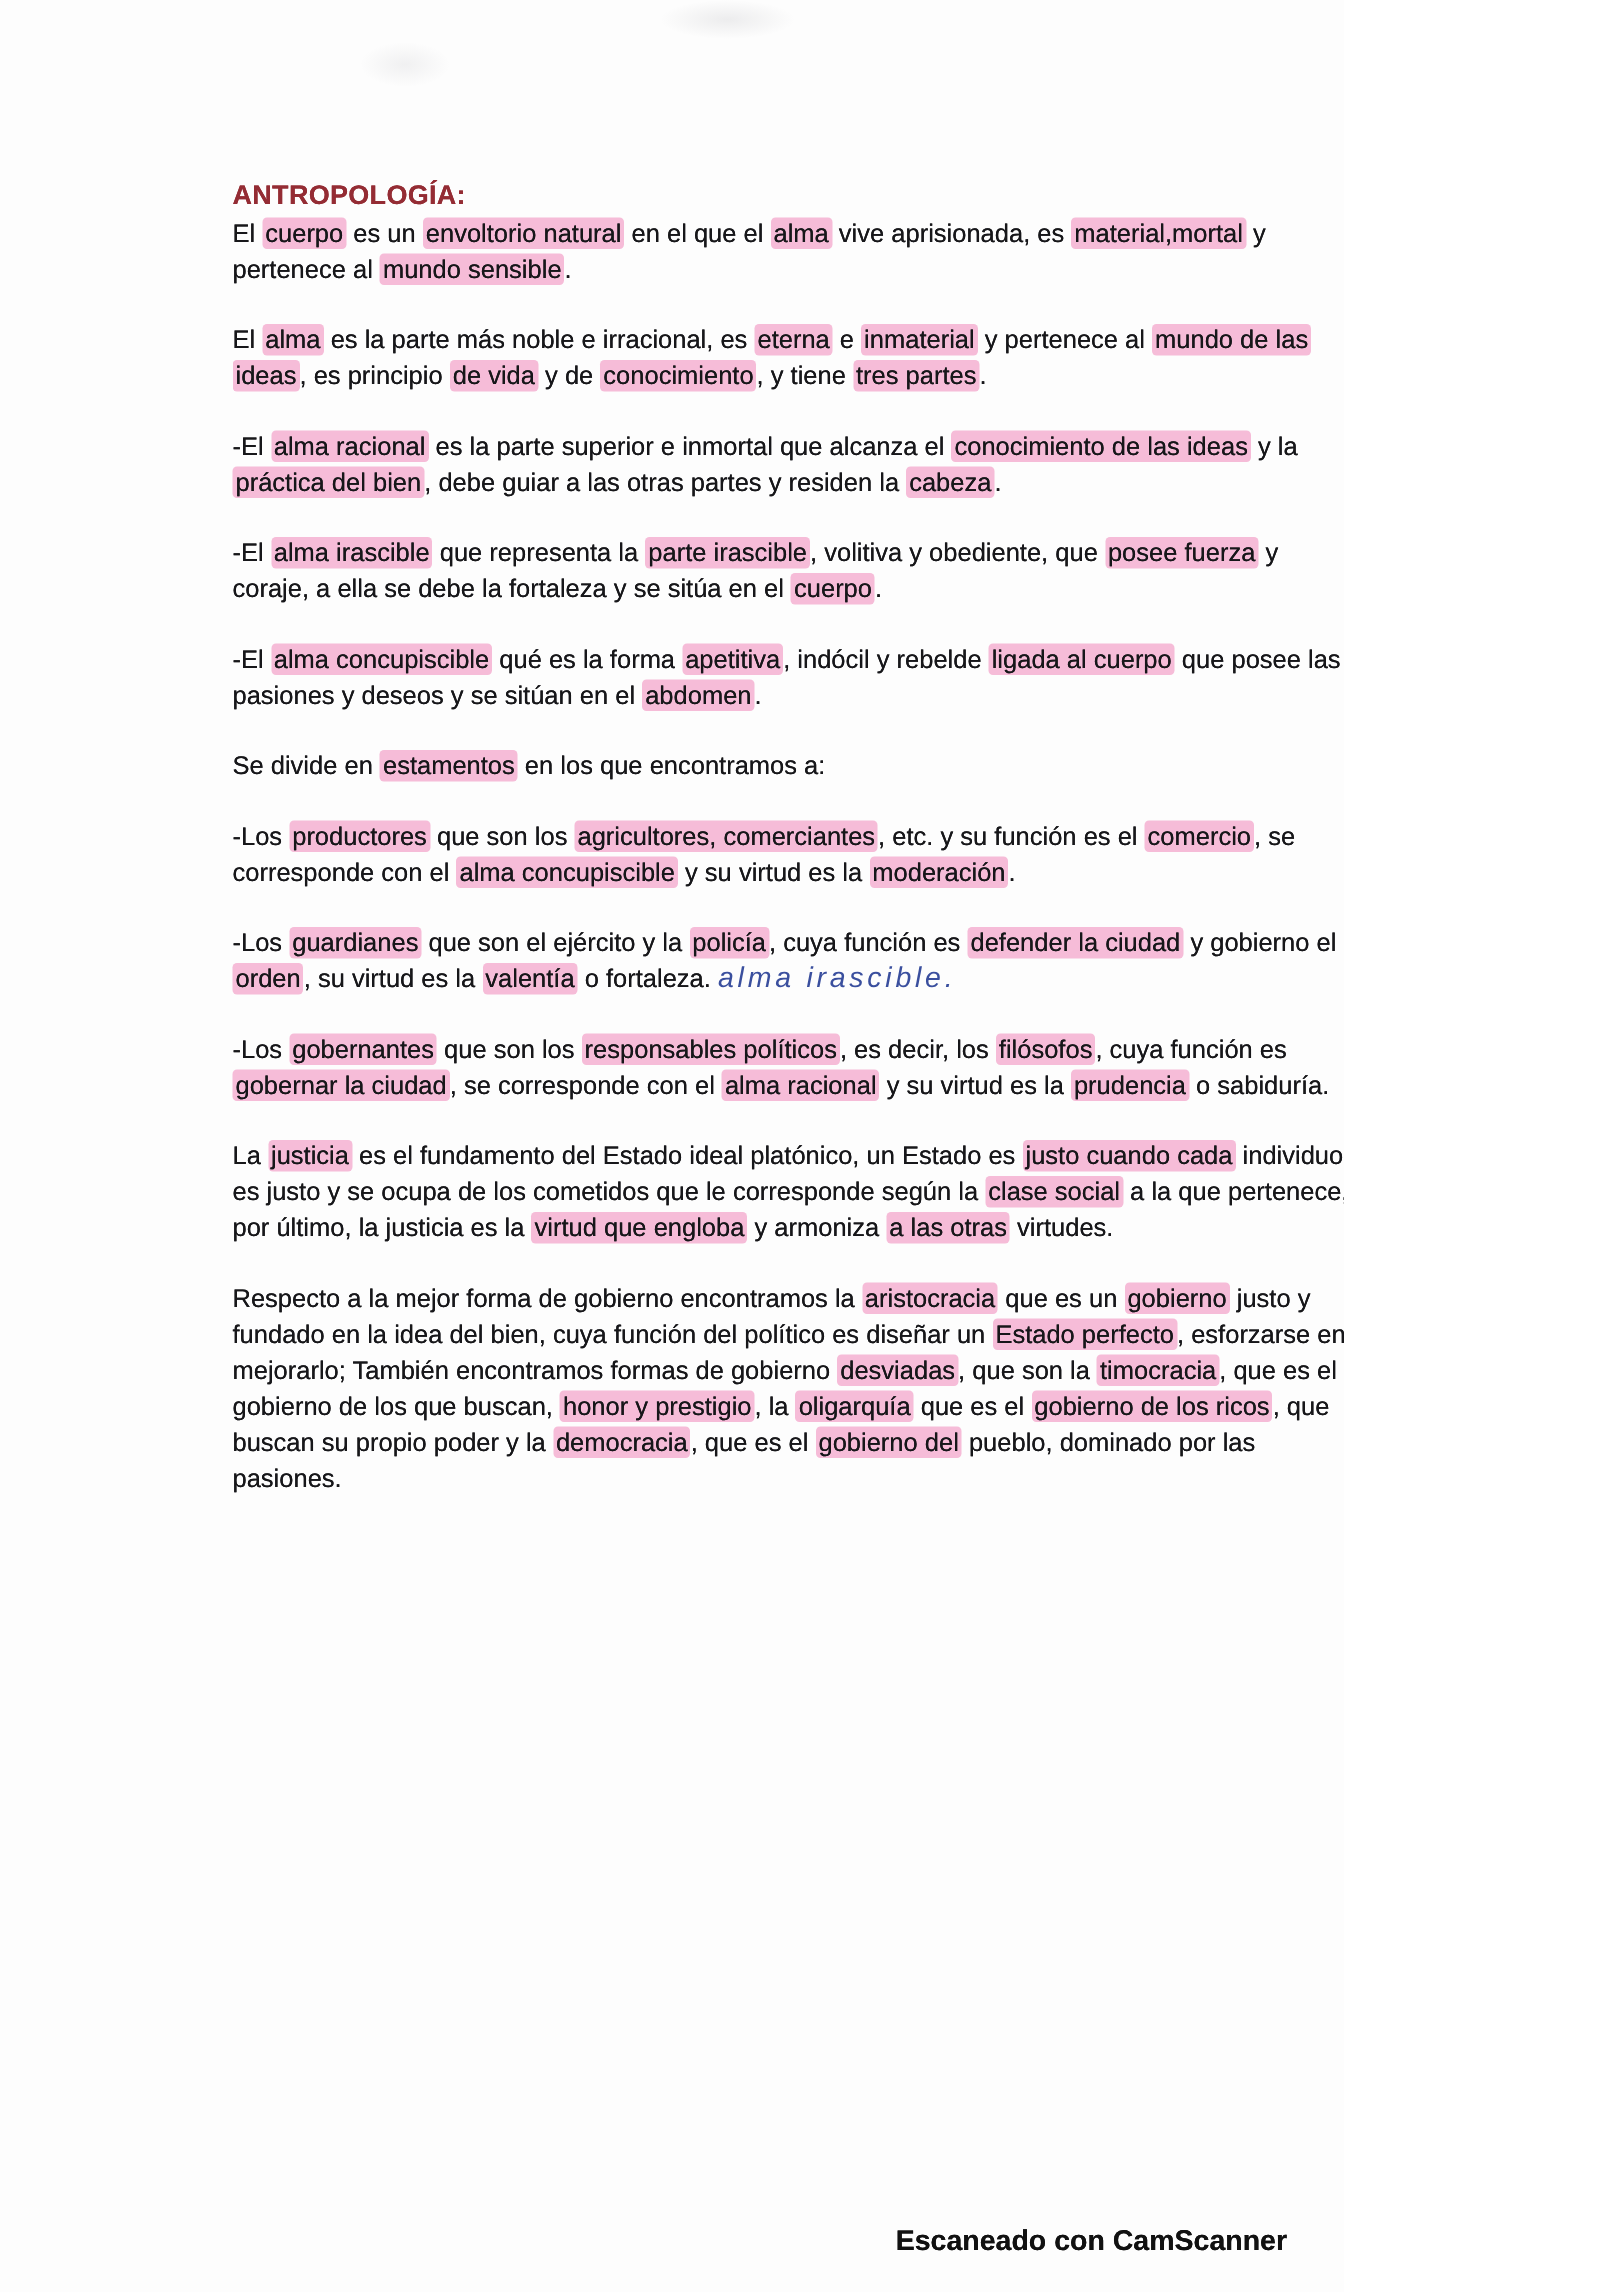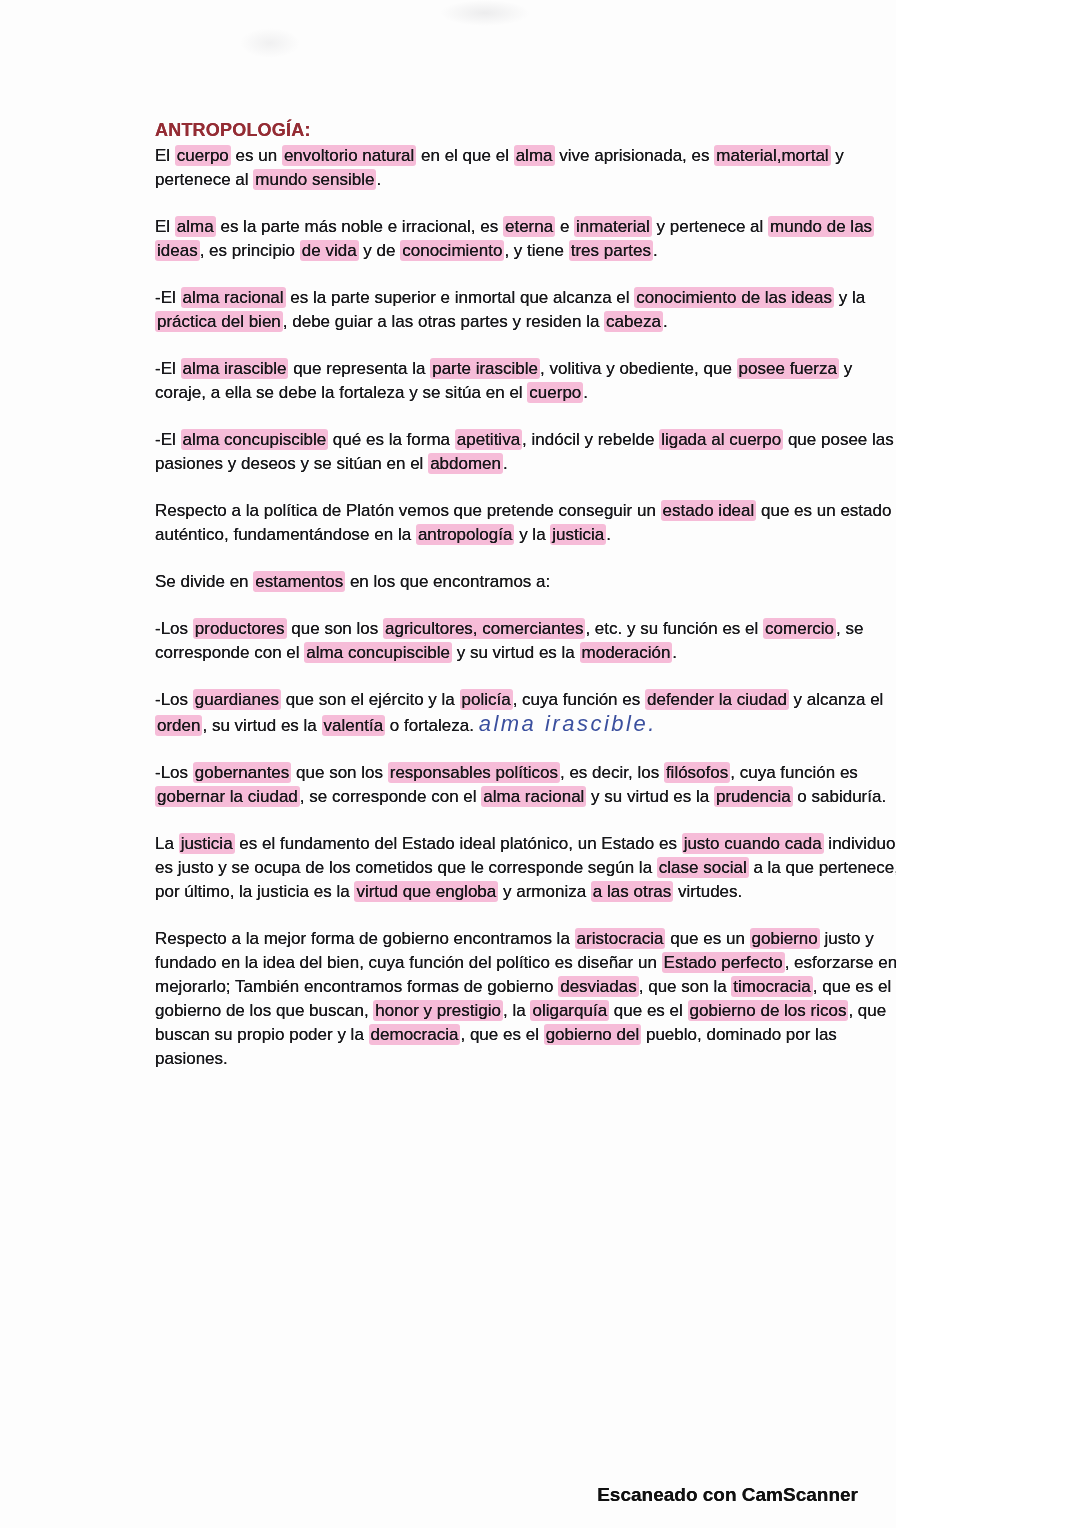--- a/index.html
+++ b/index.html
@@ -40,21 +40,21 @@
   .hl {
     background: var(--color-highlight, #f6bcd8);
     padding: 1px 2px;
     border-radius: 3px;
     box-decoration-break: clone;
     -webkit-box-decoration-break: clone;
   }
   .hand {
     color: var(--color-handwriting, #3a4f9e);
     font-style: italic;
-    font-size: 22px;
+    font-size: 19px;
     letter-spacing: 2.5px;
     text-shadow: none;
     white-space: nowrap;
     margin-top: 36px;
   }
   .footer {
     position: absolute;
     right: 38px;
     bottom: 22px;
     font-size: 19px;
@@ -85,23 +85,22 @@
   <div class="smudge smudge-4"></div>
   <div class="smudge smudge-5"></div>
 
   <div class="content">
       <h2>ANTROPOLOGÍA:</h2>
       <p><span>El </span><span class="hl">cuerpo</span><span> es un </span><span class="hl">envoltorio natural</span><span> en el que el </span><span class="hl">alma</span><span> vive aprisionada, es </span><span class="hl">material,mortal</span><span> y pertenece al </span><span class="hl">mundo sensible</span><span>.</span></p>
       <p><span>El </span><span class="hl">alma</span><span> es la parte más noble e irracional, es </span><span class="hl">eterna</span><span> e </span><span class="hl">inmaterial</span><span> y pertenece al </span><span class="hl">mundo de las ideas</span><span>, es principio </span><span class="hl">de vida</span><span> y de </span><span class="hl">conocimiento</span><span>, y tiene </span><span class="hl">tres partes</span><span>.</span></p>
       <p><span>-El </span><span class="hl">alma racional</span><span> es la parte superior e inmortal que alcanza el </span><span class="hl">conocimiento de las ideas</span><span> y la </span><span class="hl">práctica del bien</span><span>, debe guiar a las otras partes y residen la </span><span class="hl">cabeza</span><span>.</span></p>
       <p><span>-El </span><span class="hl">alma irascible</span><span> que representa la </span><span class="hl">parte irascible</span><span>, volitiva y obediente, que </span><span class="hl">posee fuerza</span><span> y coraje, a ella se debe la fortaleza y se sitúa en el </span><span class="hl">cuerpo</span><span>.</span></p>
       <p><span>-El </span><span class="hl">alma concupiscible</span><span> qué es la forma </span><span class="hl">apetitiva</span><span>, indócil y rebelde </span><span class="hl">ligada al cuerpo</span><span> que posee las pasiones y deseos y se sitúan en el </span><span class="hl">abdomen</span><span>.</span></p>
-      <p><span>Respecto a la política de Platón vemos que pretende conseguir un </span><span class="hl">estado ideal</span><span> que es un estado auténtico, fundamentándose en la </span><span class="hl">antropología</span><span> y la </span><span class="hl">justicia</span><span>.</span></p>
       <p><span>Se divide en </span><span class="hl">estamentos</span><span> en los que encontramos a:</span></p>
       <p><span>-Los </span><span class="hl">productores</span><span> que son los </span><span class="hl">agricultores, comerciantes</span><span>, etc. y su función es el </span><span class="hl">comercio</span><span>, se corresponde con el </span><span class="hl">alma concupiscible</span><span> y su virtud es la </span><span class="hl">moderación</span><span>.</span></p>
-      <p><span>-Los </span><span class="hl">guardianes</span><span> que son el ejército y la </span><span class="hl">policía</span><span>, cuya función es </span><span class="hl">defender la ciudad</span><span> y alcanza el </span><span class="hl">orden</span><span>, su virtud es la </span><span class="hl">valentía</span><span> o fortaleza.  </span><span class="hand">alma irascible.</span></p>
+      <p><span>-Los </span><span class="hl">guardianes</span><span> que son el ejército y la </span><span class="hl">policía</span><span>, cuya función es </span><span class="hl">defender la ciudad</span><span> y gobierno el </span><span class="hl">orden</span><span>, su virtud es la </span><span class="hl">valentía</span><span> o fortaleza.  </span><span class="hand">alma irascible.</span></p>
       <p><span>-Los </span><span class="hl">gobernantes</span><span> que son los </span><span class="hl">responsables políticos</span><span>, es decir, los </span><span class="hl">filósofos</span><span>, cuya función es </span><span class="hl">gobernar la ciudad</span><span>, se corresponde con el </span><span class="hl">alma racional</span><span> y su virtud es la </span><span class="hl">prudencia</span><span> o sabiduría.</span></p>
       <p><span>La </span><span class="hl">justicia</span><span> es el fundamento del Estado ideal platónico, un Estado es </span><span class="hl">justo cuando cada</span><span> individuo es justo y se ocupa de los cometidos que le corresponde según la </span><span class="hl">clase social</span><span> a la que pertenece, por último, la justicia es la </span><span class="hl">virtud que engloba</span><span> y armoniza </span><span class="hl">a las otras</span><span> virtudes.</span></p>
       <p><span>Respecto a la mejor forma de gobierno encontramos la </span><span class="hl">aristocracia</span><span> que es un </span><span class="hl">gobierno</span><span> justo y fundado en la idea del bien, cuya función del político es diseñar un </span><span class="hl">Estado perfecto</span><span>, esforzarse en mejorarlo; También encontramos formas de gobierno </span><span class="hl">desviadas</span><span>, que son la </span><span class="hl">timocracia</span><span>, que es el gobierno de los que buscan, </span><span class="hl">honor y prestigio</span><span>, la </span><span class="hl">oligarquía</span><span> que es el </span><span class="hl">gobierno de los ricos</span><span>, que buscan su propio poder y la </span><span class="hl">democracia</span><span>, que es el </span><span class="hl">gobierno del</span><span> pueblo, dominado por las pasiones.</span></p>
     </div>
 
   <div class="footer">Escaneado con CamScanner</div>
 </div>
 
 </body></html>

